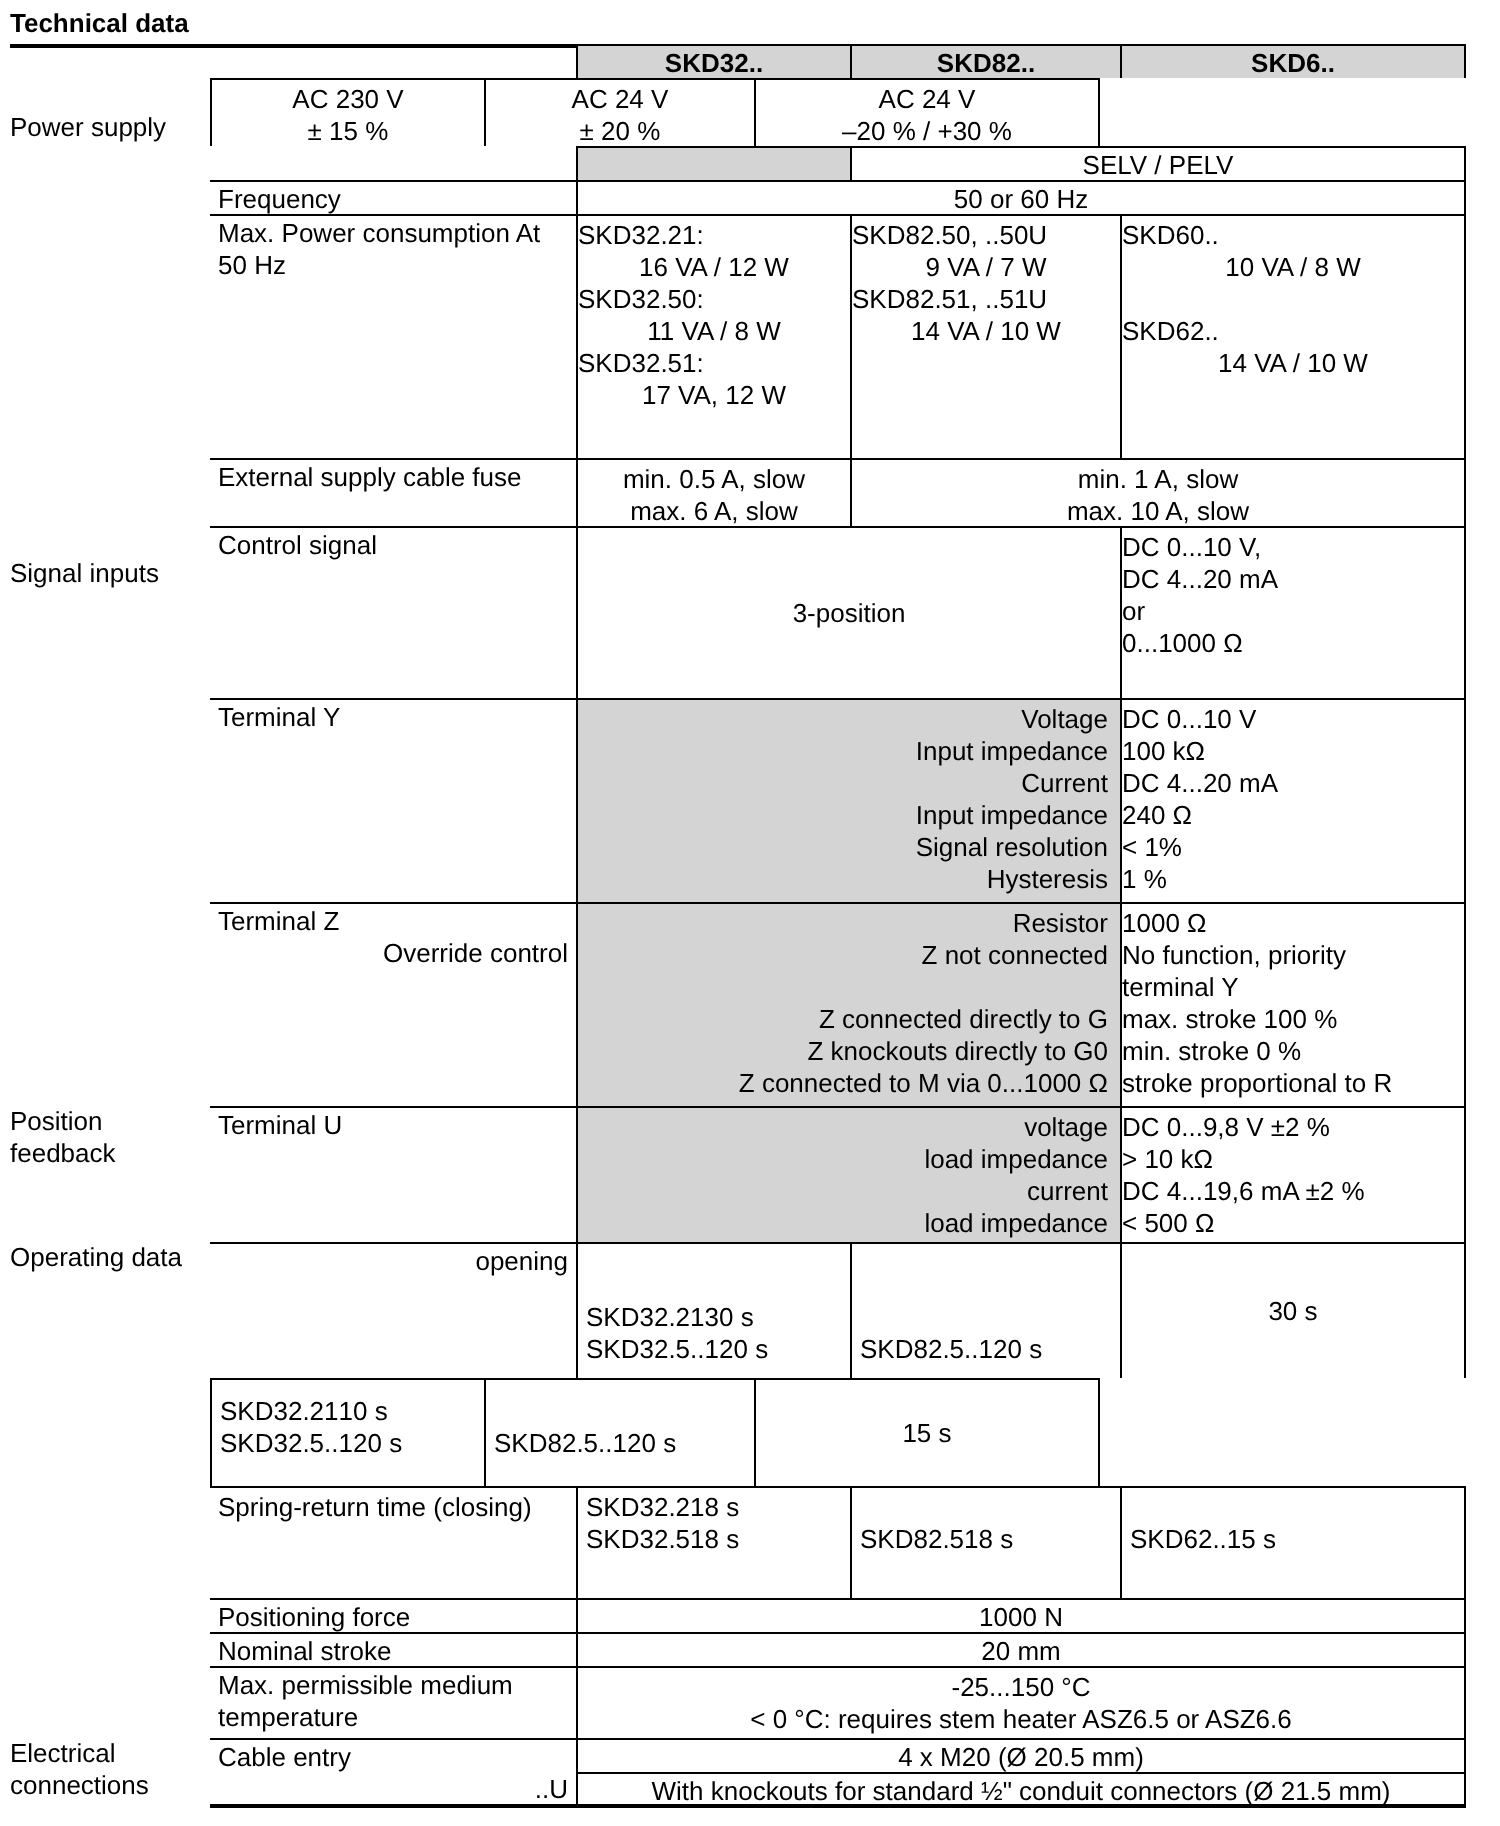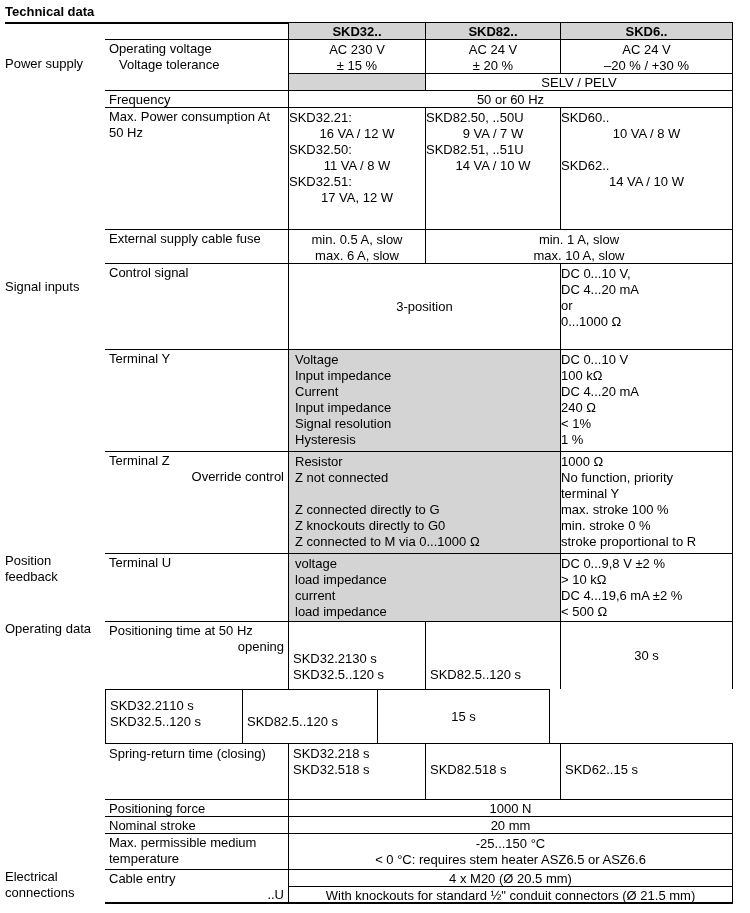--- a/index.html
+++ b/index.html
@@ -27,21 +27,21 @@
   .tc{text-align:center}
   .trt{text-align:right}
   .hdr{font-weight:bold;line-height:16px;text-align:center;padding-top:1px}
   .tline{min-height:16px;line-height:16px}
   .pad{padding:2px 0}
   .ind{padding-left:10px}
   .vc{display:flex;align-items:center;justify-content:center}
   .colend{display:flex;flex-direction:column;justify-content:flex-end;padding-bottom:6px}
   .pair{display:flex;justify-content:flex-start;padding:0 14px 0 4px;min-height:16px;line-height:16px}
   .pairw{padding-right:68px}
-  .grayblock{background:#d4d4d4;text-align:left;padding:2px 6px}
+  .grayblock{background:#d4d4d4;text-align:right;padding:2px 6px}
   .pt8{padding-top:8px}
   .pt2{padding-top:2px}
 </style>
 </head>
 <body>
 
 <div>
 
   <div class="title">Technical data</div>
   <div class="toprule"></div>
@@ -57,24 +57,20 @@
   <div class="table">
 
     <div class="row" style="height:17px">
       <div class="cell lab"></div>
       <div class="cell c1 gray hdr bt bl">SKD32..</div>
       <div class="cell c2 gray hdr bt bl">SKD82..</div>
       <div class="cell c3 gray hdr bt bl br">SKD6..</div>
     </div>
 
     <div class="row" style="height:34px">
-      <div class="cell lab bt">
-        <div class="tline">Operating voltage</div>
-        <div class="tline ind">Voltage tolerance</div>
-      </div>
       <div class="cell c1 bt bl tc pad">
         <div class="tline">AC 230 V</div>
         <div class="tline">± 15 %</div>
       </div>
       <div class="cell c2 bt bl tc pad">
         <div class="tline">AC 24 V</div>
         <div class="tline">± 20 %</div>
       </div>
       <div class="cell c3 bt bl br tc pad">
         <div class="tline">AC 24 V</div>
@@ -198,21 +194,20 @@
       <div class="cell c3 bt bl br pad">
         <div class="tline">DC 0...9,8 V ±2 %</div>
         <div class="tline">&gt; 10 kΩ</div>
         <div class="tline">DC 4...19,6 mA ±2 %</div>
         <div class="tline">&lt; 500 Ω</div>
       </div>
     </div>
 
     <div class="row" style="height:68px">
       <div class="cell lab bt">
-        <div class="tline">Positioning time at 50 Hz</div>
         <div class="tline trt">opening</div>
       </div>
       <div class="cell c1 bt bl colend">
         <div class="pair">
           <span>SKD32.21</span>
           <span>30 s</span>
         </div>
         <div class="pair">
           <span>SKD32.5..</span>
           <span>120 s</span>

